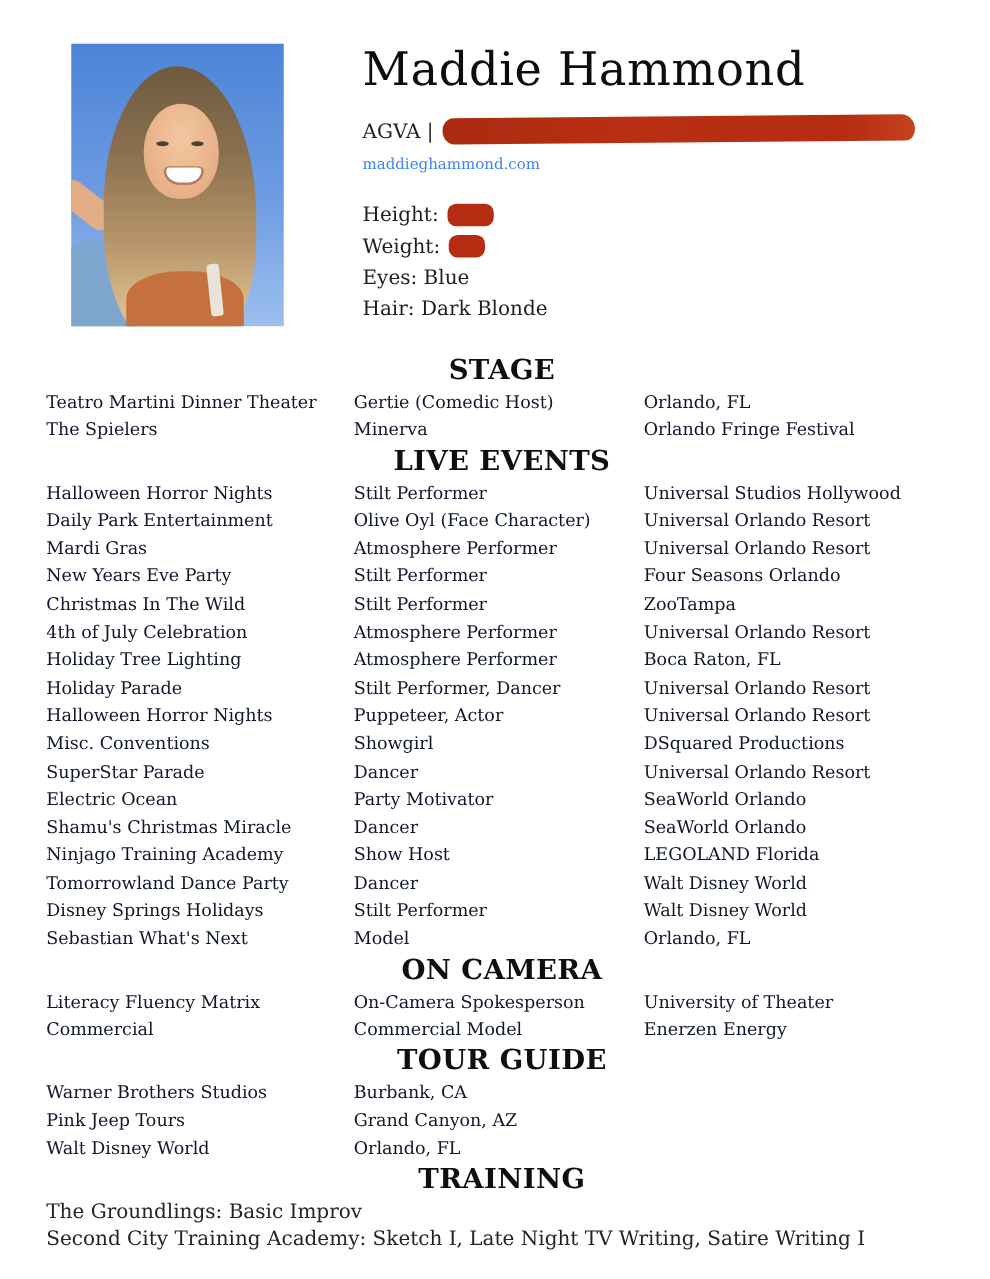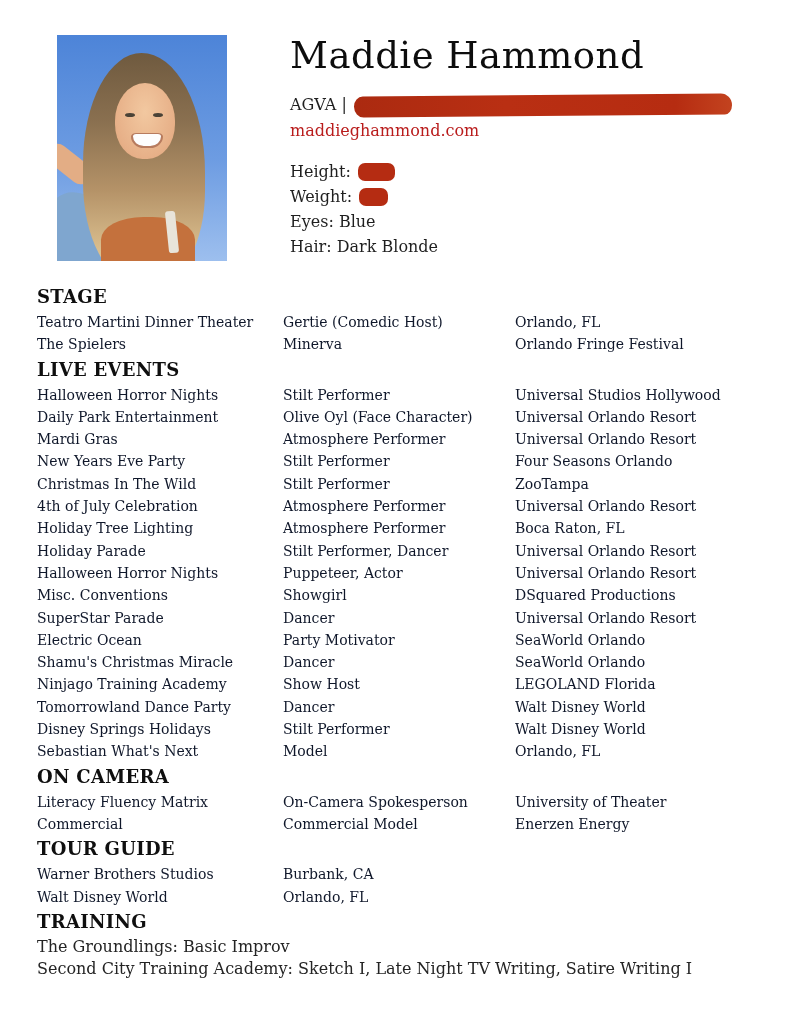--- a/index.html
+++ b/index.html
@@ -54,42 +54,43 @@
   .p-strap { left: 110px; top: 176px; width: 10px; height: 42px; background: #e8e4da; transform: rotate(-6deg); border-radius: 3px; }
 
   
   .header { position: absolute; left: 290px; top: 26px; width: 474px; }
   .name {
     font-size: 37px; line-height: 60px; color: #0d0d0d;
     letter-spacing: 0.5px; white-space: nowrap;
   }
   .union-line {
     margin-top: 7px; font-size: 16px; line-height: 24px; color: #1f1f1f;
-    display: flex; align-items: center;
+    display: flex; 
   }
   .redact-stroke {
     display: inline-block; width: 378px; height: 21px; margin-left: 7px;
     background: linear-gradient(90deg, #ab2a10 0%, #b92f13 40%, #b62c11 85%, #c3431f 100%);
     border-radius: 11px 14px 9px 12px / 60% 70% 55% 65%;
     transform: rotate(-0.5deg);
   }
-  .website { font-size: 16px; line-height: 24px; color: #b91c1c; margin-top: 2px; }
+  .website { font-size: 12px; line-height: 24px; color: #3b82f6; margin-top: 2px; }
   .stats { margin-top: 16px; }
   .stat-line { font-size: 16px; line-height: 25px; color: #1f1f1f; display: flex; align-items: center; }
   .redact-box {
     display: inline-block; height: 18px; margin-left: 7px;
     background: #b52c12; border-radius: 7px;
   }
 
   
   .content { position: absolute; left: 37px; top: 283px; right: 26px; }
   .section-title {
-    font-size: 18px; line-height: 23px; font-weight: bold;
+    font-size: 22px; line-height: 23px; font-weight: bold;
     color: #0f0f0f; letter-spacing: 0.3px;
     margin: 2px 0 3px 0;
+    text-align: center;
   }
   .credit-row {
     display: grid; grid-template-columns: 246px 232px 1fr;
     font-size: 14px; line-height: 22.3px; color: #0f172a;
     white-space: nowrap;
   }
   .training-line { font-size: 16px; line-height: 22.3px; color: #242424; white-space: nowrap; }
 </style>
 </head>
 <body>
@@ -247,20 +248,25 @@
       </div>
     </section>
     <section>
       <div class="section-title">TOUR GUIDE</div>
       <div class="credit-row">
         <span>Warner Brothers Studios</span>
         <span>Burbank, CA</span>
         <span></span>
       </div>
       <div class="credit-row">
+        <span>Pink Jeep Tours</span>
+        <span>Grand Canyon, AZ</span>
+        <span></span>
+      </div>
+      <div class="credit-row">
         <span>Walt Disney World</span>
         <span>Orlando, FL</span>
         <span></span>
       </div>
     </section>
     <section>
       <div class="section-title">TRAINING</div>
       <div class="training-line">The Groundlings: Basic Improv</div>
       <div class="training-line">Second City Training Academy: Sketch I, Late Night TV Writing, Satire Writing I</div>
     </section>

